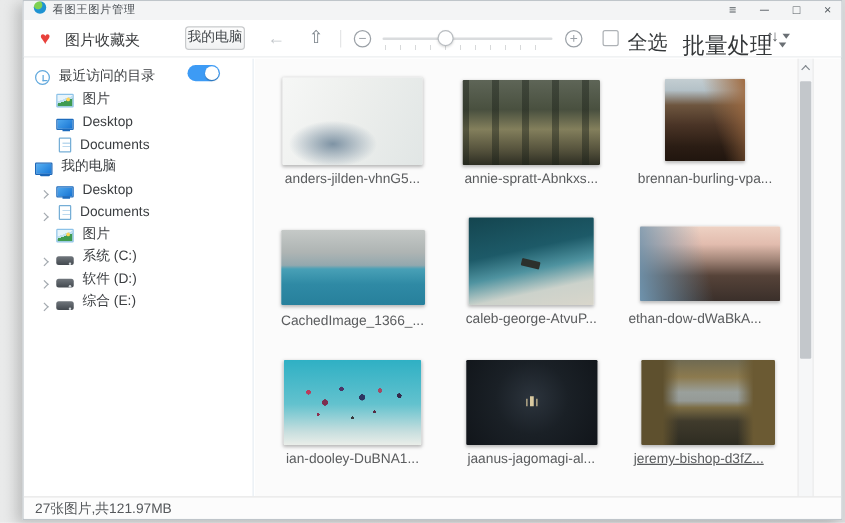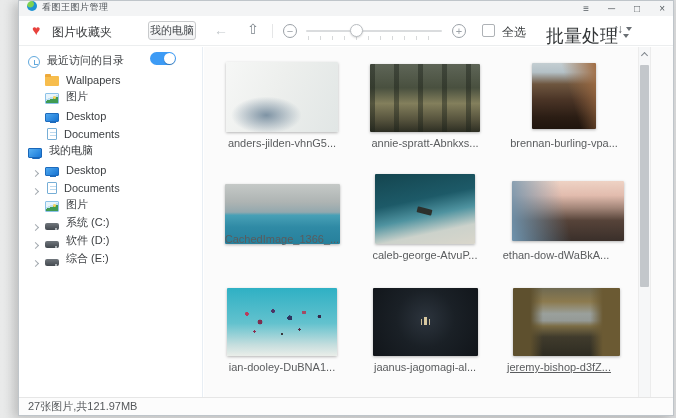--- a/index.html
+++ b/index.html
@@ -37,21 +37,21 @@
   .zoom-out { left:264px; }
   .zoom-in { left:433px; }
   .slider { left:287px; top:14px; width:136px; height:2px; background:#dadcde; border-radius:1px; }
   .slider .ticks { position:absolute; left:2px; top:6px; width:132px; height:4px;
     background:repeating-linear-gradient(90deg,#d7d9da 0 1px,transparent 1px 12px); }
   .slider .thumb { position:absolute; left:32%; top:-6px; width:13px; height:13px;
     border-radius:50%; background:#fff; border:1px solid #b9bdc1;
     box-shadow:0 1px 2px rgba(0,0,0,.15); }
   .checkbox { left:463px; top:8px; width:13px; height:13px; background:#fff;
     border:1px solid #aeb2b6; border-radius:2px; }
-  .selall-label { left:483px; top:8px; font-size:12px; color:#35383a; }
+  .selall-label { left:483px; top:8px; font-size:16px; color:#35383a; }
   .batch { left:527px; top:8px; font-size:18px; color:#35383a; display:flex; align-items:center; gap:5px; }
   .caret-down { width:0; height:0; border-left:3.5px solid transparent;
     border-right:3.5px solid transparent; border-top:4px solid #6a6f74; display:inline-block; }
   .sort { left:594px; top:6px; display:flex; align-items:center; gap:5px; }
   .sort-glyph { font-size:12px; color:#54585c; letter-spacing:-2px; }
 
   
   #sidebar { position:absolute; left:0; top:46px; width:184px; bottom:18px;
     background:#fff; border-right:1px solid #e8eef4; padding-top:3px; }
   .tree-row { position:relative; height:18px; display:flex; align-items:flex-end; cursor:default; }
@@ -101,21 +101,21 @@
     white-space:nowrap; }
 
   
   .c1 .thumb { left:22px;  top:15px;  width:112px; height:70px; }
   .c2 .thumb { left:166px; top:17px;  width:110px; height:68px; }
   .c3 .thumb { left:328px; top:16px;  width:64px;  height:66px; }
   .c1 .fname { left:-2px;  top:90px; } .c2 .fname { left:141px; top:90px; } .c3 .fname { left:280px; top:90px; }
   .c4 .thumb { left:21px;  top:137px; width:115px; height:60px; }
   .c5 .thumb { left:171px; top:127px; width:100px; height:70px; }
   .c6 .thumb { left:308px; top:134px; width:112px; height:60px; }
-  .c4 .fname { left:-2px;  top:186px; } .c5 .fname { left:141px; top:202px; } .c6 .fname { left:272px; top:202px; }
+  .c4 .fname { left:-2px;  top:204px; } .c5 .fname { left:141px; top:202px; } .c6 .fname { left:272px; top:202px; }
   .c7 .thumb { left:23px;  top:241px; width:110px; height:68px; }
   .c8 .thumb { left:169px; top:241px; width:105px; height:68px; }
   .c9 .thumb { left:309px; top:241px; width:107px; height:68px; }
   .c7 .fname { left:-2px;  top:314px; } .c8 .fname { left:141px; top:314px; } .c9 .fname { left:275px; top:314px;text-decoration:underline; }
 
   
   .p1 { background:
     radial-gradient(ellipse 45% 38% at 36% 76%, #7e93a4 0%, rgba(126,147,164,0) 70%),
     linear-gradient(115deg,#f6f7f6 0%,#edefed 45%,#e1e6e5 100%); }
   .p2 { background:
@@ -207,24 +207,20 @@
     </span>
   </div>
 
   <div id="sidebar">
       <div class="tree-row lvl0">
         <span class="ticon icon-clock"></span>
         <span class="lbl">最近访问的目录</span>
         <span class="toggle"></span>
       </div>
       <div class="tree-row lvl1">
-        <span class="ticon icon-folder"></span>
-        <span class="lbl">Wallpapers</span>
-      </div>
-      <div class="tree-row lvl1">
         <span class="ticon icon-pictures"></span>
         <span class="lbl">图片</span>
       </div>
       <div class="tree-row lvl1">
         <span class="ticon icon-desktop"></span>
         <span class="lbl">Desktop</span>
       </div>
       <div class="tree-row lvl1">
         <span class="ticon icon-document"></span>
         <span class="lbl">Documents</span>

